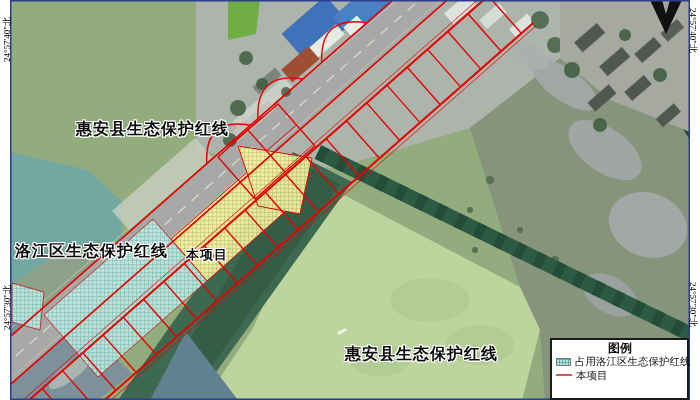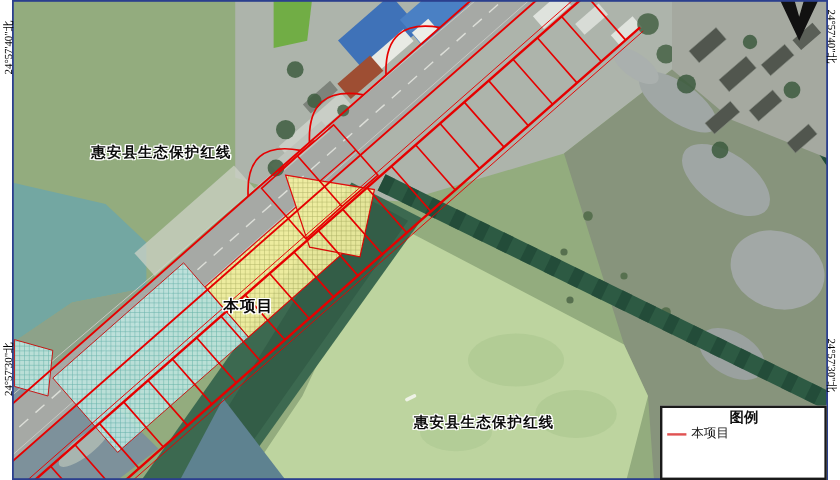--- a/index.html
+++ b/index.html
@@ -1,19 +1,19 @@
 <!DOCTYPE html>
 <html><head>
 <meta charset="utf-8">
 <style>
   html,body{margin:0;padding:0;background:#ffffff;}
   .stage{position:relative;width:700px;height:400px;overflow:hidden;background:#ffffff;
          font-family:"Liberation Serif","DejaVu Serif",serif;}
   .map-svg{position:absolute;left:0;top:0;width:700px;height:400px;display:block;}
-  .map-label{position:absolute;font-weight:bold;font-size:12px;color:#0b0b0b;white-space:nowrap;
+  .map-label{position:absolute;font-weight:bold;font-size:16px;color:#0b0b0b;white-space:nowrap;
     letter-spacing:1px;
     text-shadow:-1px -1px 0 #fff,1px -1px 0 #fff,-1px 1px 0 #fff,1px 1px 0 #fff,0 1px 0 #fff,0 -1px 0 #fff,1px 0 0 #fff,-1px 0 0 #fff;}
   .coord{position:absolute;font-size:9px;color:#000;white-space:nowrap;transform-origin:left top;
     font-family:"Liberation Serif","DejaVu Serif",serif;}
   .coord-left{transform:rotate(-90deg);}
   .coord-right{transform:rotate(90deg);}
   .legend{position:absolute;left:550px;top:338px;width:139px;height:62px;background:#ffffff;
     border:2px solid #1a1a1a;box-sizing:border-box;padding:1px 3px 0 4px;}
   .legend-title{text-align:center;font-weight:bold;font-size:12px;line-height:14px;color:#111;}
   .legend-row{display:flex;align-items:center;gap:4px;font-size:10.5px;line-height:13.5px;color:#111;white-space:nowrap;}
@@ -172,29 +172,34 @@
     </g>
 
     <g>
       <rect x="0" y="0" width="10" height="400" fill="#ffffff"></rect>
       <rect x="690" y="0" width="10" height="400" fill="#ffffff"></rect>
       <rect x="10.75" y="0.75" width="678.5" height="398.5" fill="none" stroke="#2b3f8e" stroke-width="1.5"></rect>
     </g>
   </svg>
 
   <div class="map-label" style="left:76px;top:119px;">惠安县生态保护红线</div>
+  <div class="map-label" style="left:15px;top:241px;">洛江区生态保护红线</div>
   <div class="map-label" style="left:186px;top:246px;font-size:13px;">本项目</div>
   <div class="map-label" style="left:345px;top:344px;">惠安县生态保护红线</div>
 
   <div class="coord coord-left" style="left:1px;top:62px;">24°57'40"北</div>
   <div class="coord coord-left" style="left:1px;top:330px;">24°57'30"北</div>
   <div class="coord coord-right" style="left:699px;top:8px;">24°57'40"北</div>
   <div class="coord coord-right" style="left:699px;top:282px;">24°57'30"北</div>
 
   <div class="legend">
     <div class="legend-title">图例</div>
+    <div class="legend-row">
+      <span class="swatch swatch-cyan"></span>
+      <span>占用洛江区生态保护红线</span>
+    </div>
     <div class="legend-row">
       <span class="swatch-line"></span>
       <span>本项目</span>
     </div>
   </div>
 
 </div>
 
 </body></html>

